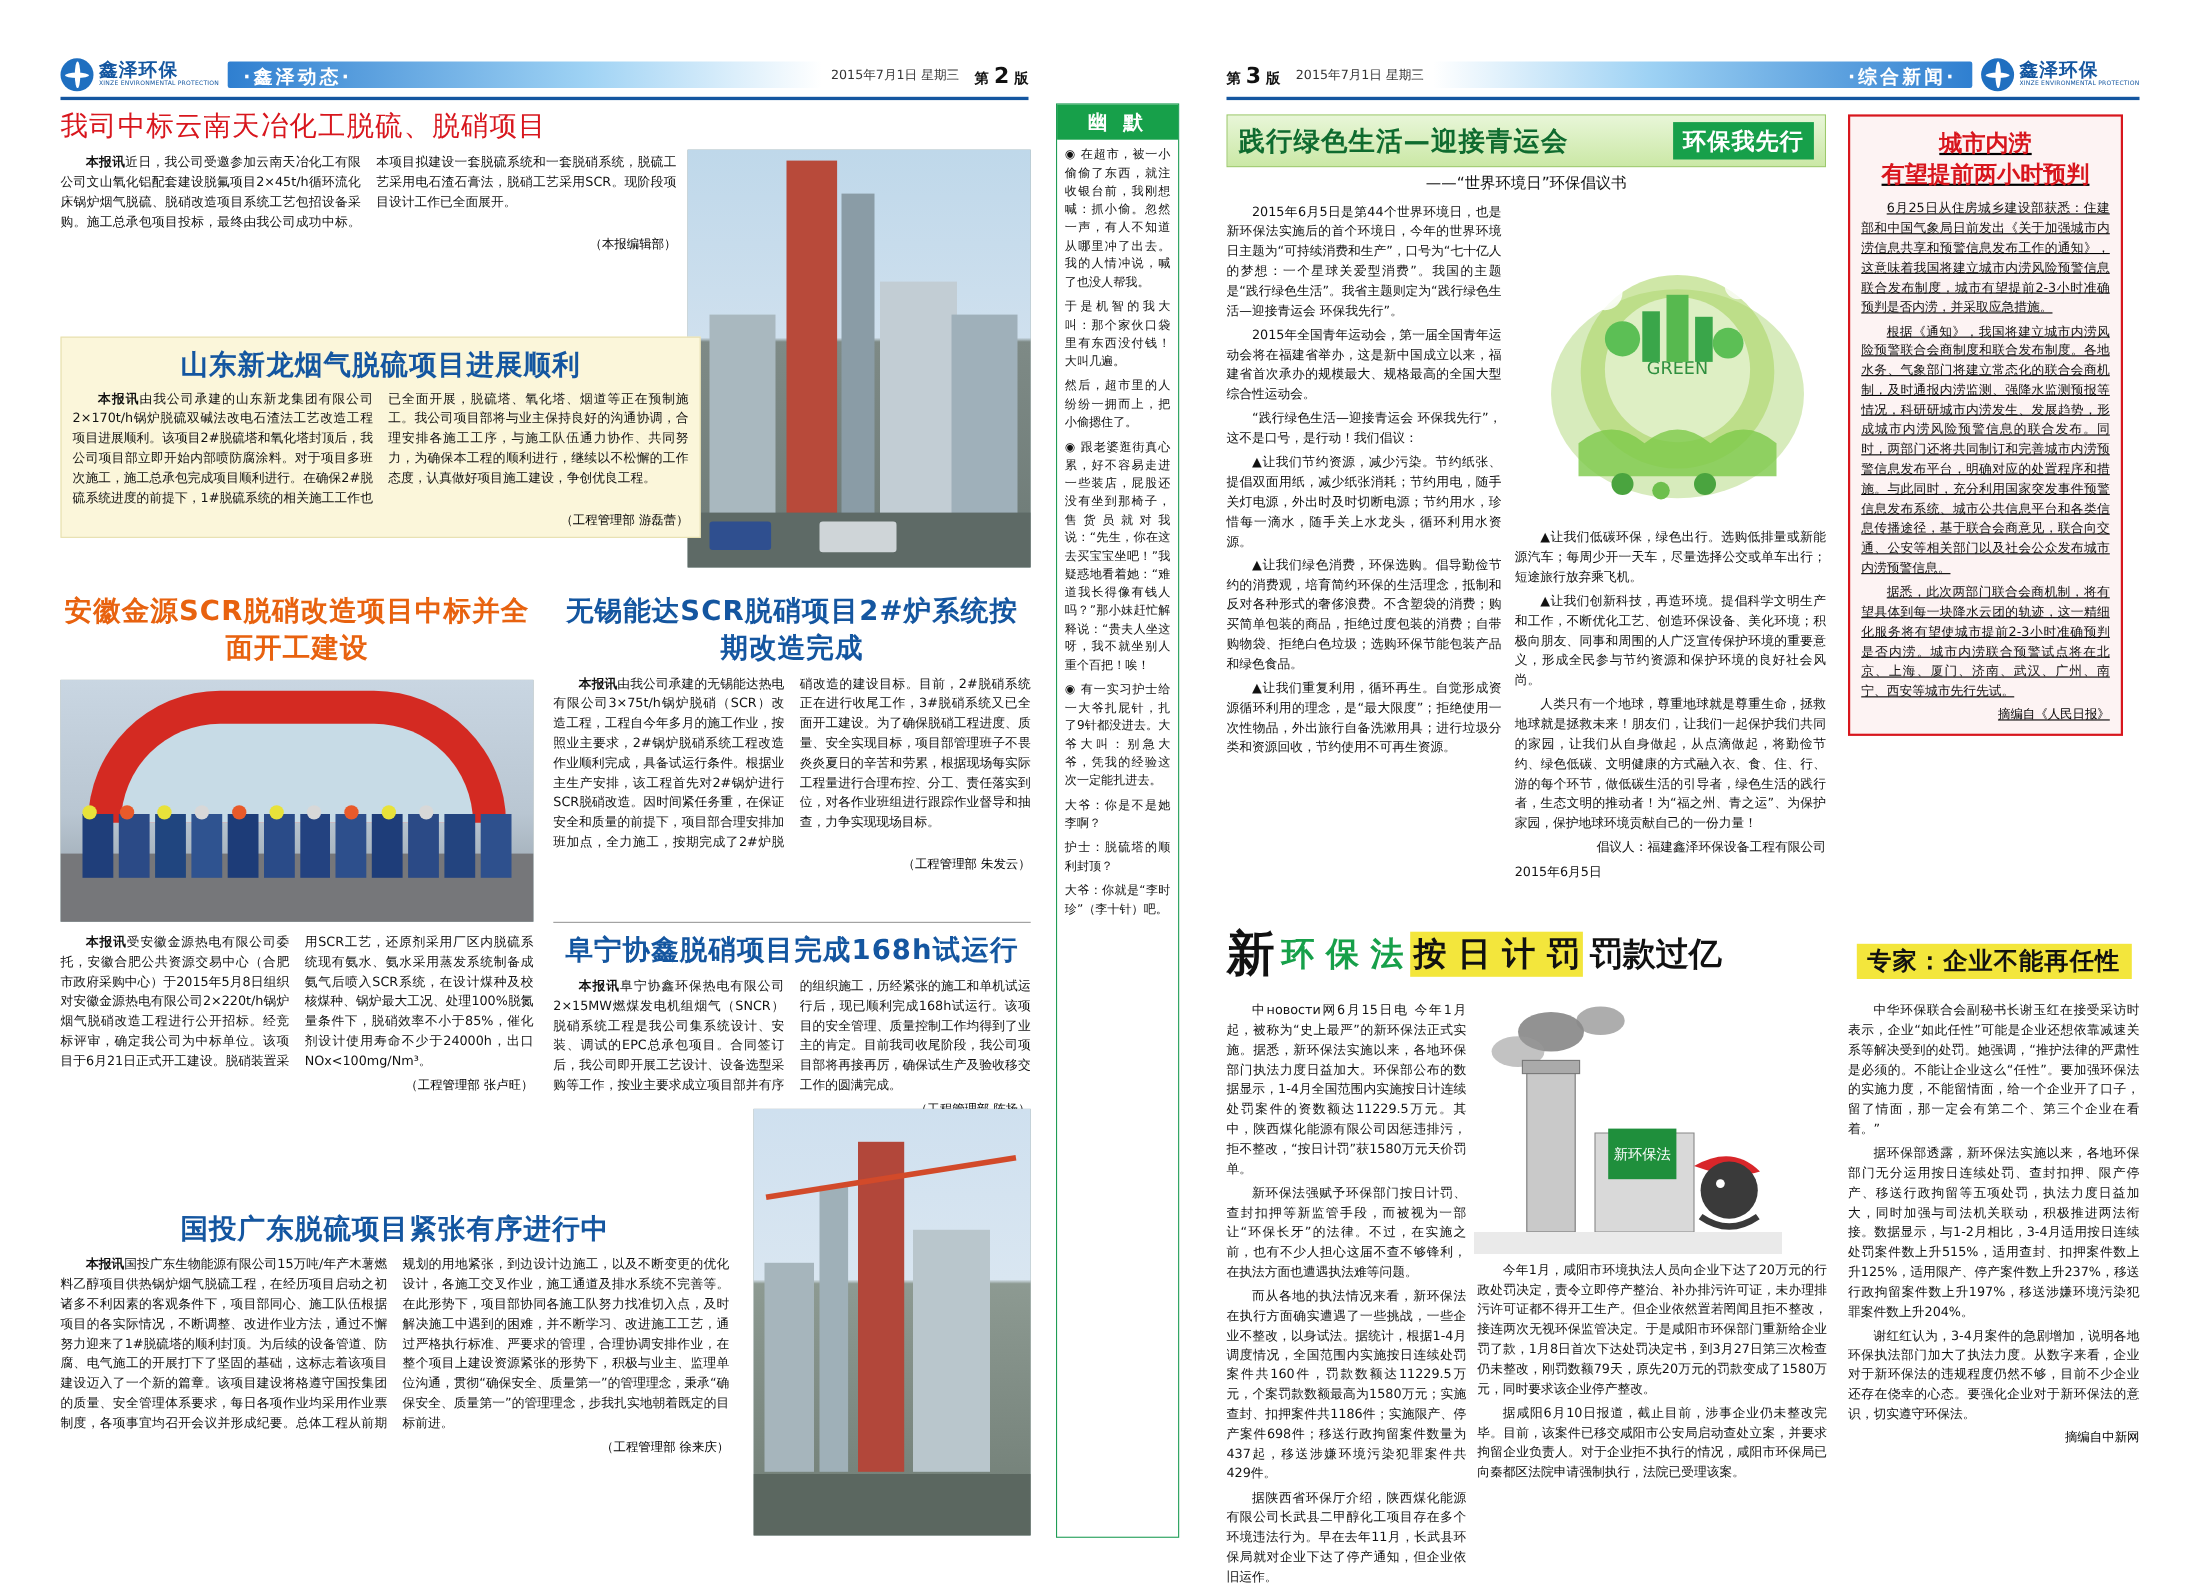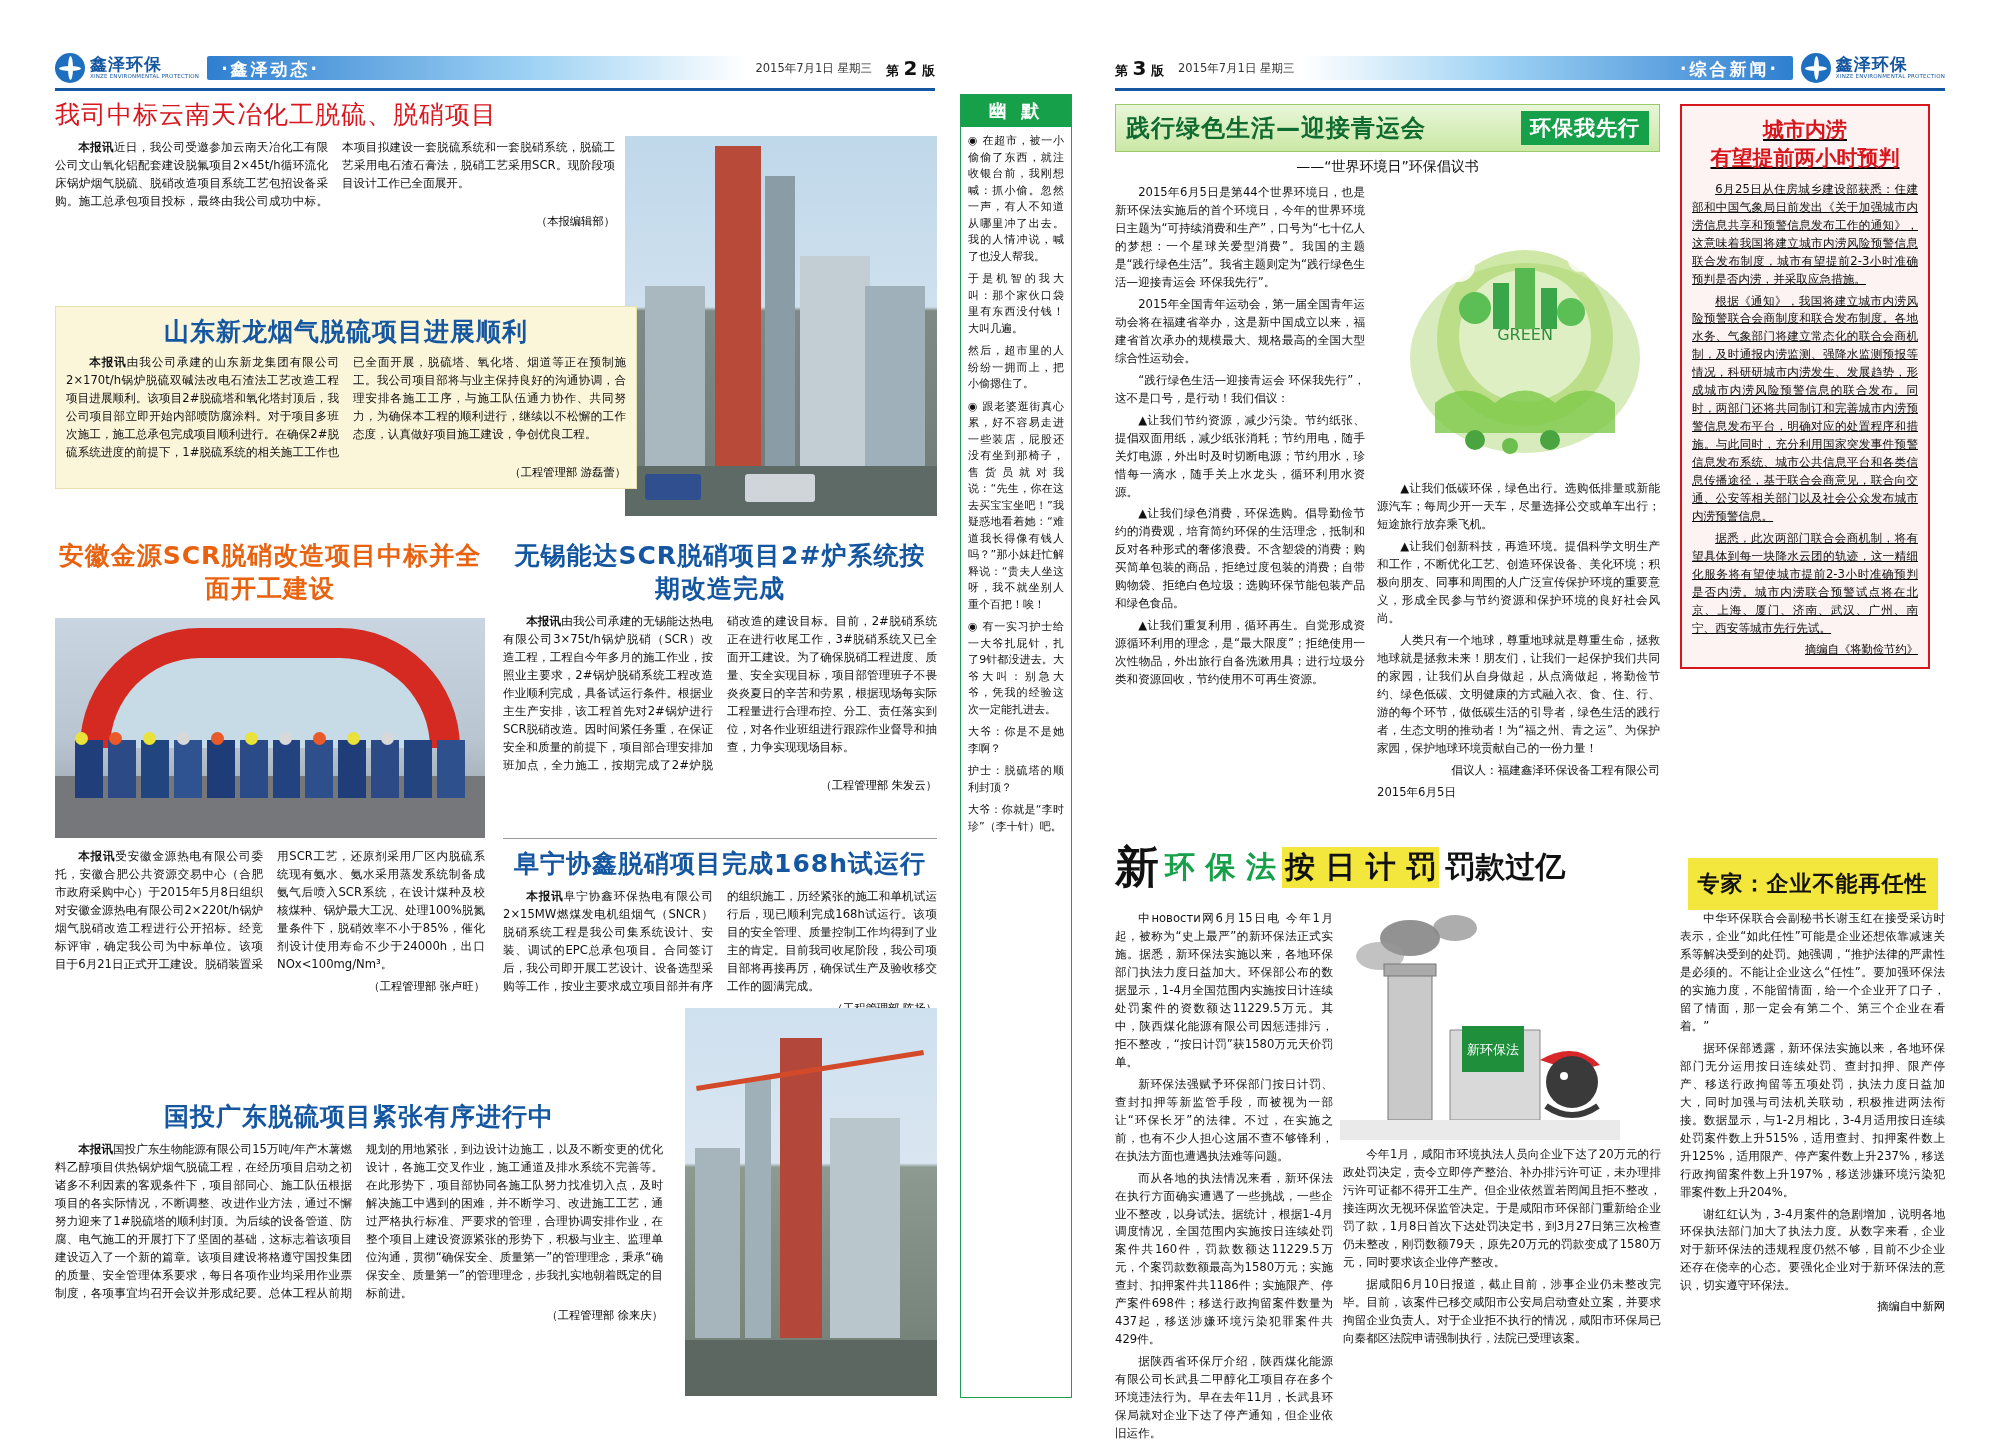--- a/index.html
+++ b/index.html
@@ -48,21 +48,21 @@
   .tagbox{background:#17a04a;color:#fff;font-size:21px;font-weight:bold;padding:3px 9px;letter-spacing:1px;}
   .subtitle{text-align:center;font-size:14px;color:#111;margin-top:4px;}
   
   .redbox{border:2px solid #d8161d;background:#fdf3f3;padding:10px;}
   .redbox h3{color:#d8161d;font-size:21px;text-align:center;line-height:1.35;margin:0 0 8px 0;font-weight:bold;}
   
   .newlaw{display:flex;align-items:center;gap:6px;}
   .newlaw .big{font-size:44px;font-weight:bold;color:#111;}
   .newlaw .g{font-size:30px;font-weight:bold;color:#17a04a;}
   .newlaw .y{font-size:30px;font-weight:bold;color:#111;background:#f3e63c;padding:0 3px;}
-  .expert{background:#f3e63c;display:inline-block;font-size:22px;font-weight:bold;color:#111;padding:11px 10px;letter-spacing:1px;}
+  .expert{background:#f3e63c;display:inline-block;font-size:22px;font-weight:bold;color:#111;padding:1px 10px;letter-spacing:1px;}
   .gradient-orange{font-size:25px;font-weight:bold;color:#e8620f;letter-spacing:1px;line-height:1.3;text-align:center;}
   
   .ill{position:relative;overflow:hidden;background:#fff;}
 </style>
 </head>
 <body>
 
 <div class="page">
 <div class="sheet">
 
@@ -277,21 +277,21 @@
   </div>
 
   <div class="col redbox" style="left:1625px;top:56px;width:250px;box-sizing:border-box;text-decoration:underline;">
     <h3 style="white-space:pre-line;">城市内涝
 有望提前两小时预判</h3>
     <div class="body">
       <p>6月25日从住房城乡建设部获悉：住建部和中国气象局日前发出《关于加强城市内涝信息共享和预警信息发布工作的通知》，这意味着我国将建立城市内涝风险预警信息联合发布制度，城市有望提前2-3小时准确预判是否内涝，并采取应急措施。</p>
       <p>根据《通知》，我国将建立城市内涝风险预警联合会商制度和联合发布制度。各地水务、气象部门将建立常态化的联合会商机制，及时通报内涝监测、强降水监测预报等情况，科研研城市内涝发生、发展趋势，形成城市内涝风险预警信息的联合发布。同时，两部门还将共同制订和完善城市内涝预警信息发布平台，明确对应的处置程序和措施。与此同时，充分利用国家突发事件预警信息发布系统、城市公共信息平台和各类信息传播途径，基于联合会商意见，联合向交通、公安等相关部门以及社会公众发布城市内涝预警信息。</p>
       <p>据悉，此次两部门联合会商机制，将有望具体到每一块降水云团的轨迹，这一精细化服务将有望使城市提前2-3小时准确预判是否内涝。城市内涝联合预警试点将在北京、上海、厦门、济南、武汉、广州、南宁、西安等城市先行先试。</p>
     </div>
-    <div class="sig">摘编自《将勤俭节约》</div>
+    <div class="sig">摘编自《人民日报》</div>
   </div>
 
   <div class="col" style="left:1060px;top:790px;width:545px;">
     <div class="newlaw">
       <span class="big">新</span>
       <span class="g">环 保 法</span>
       <span class="y">按 日 计 罚</span>
       <span class="g" style="color:#111;">罚款过亿</span>
     </div>
   </div>

